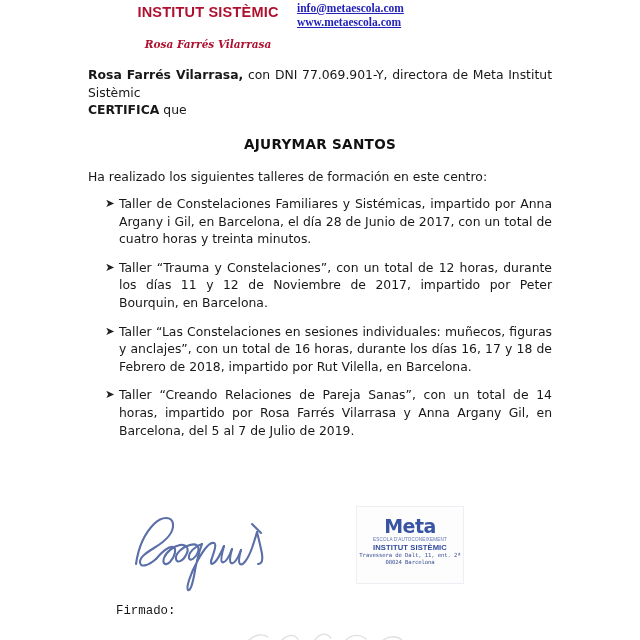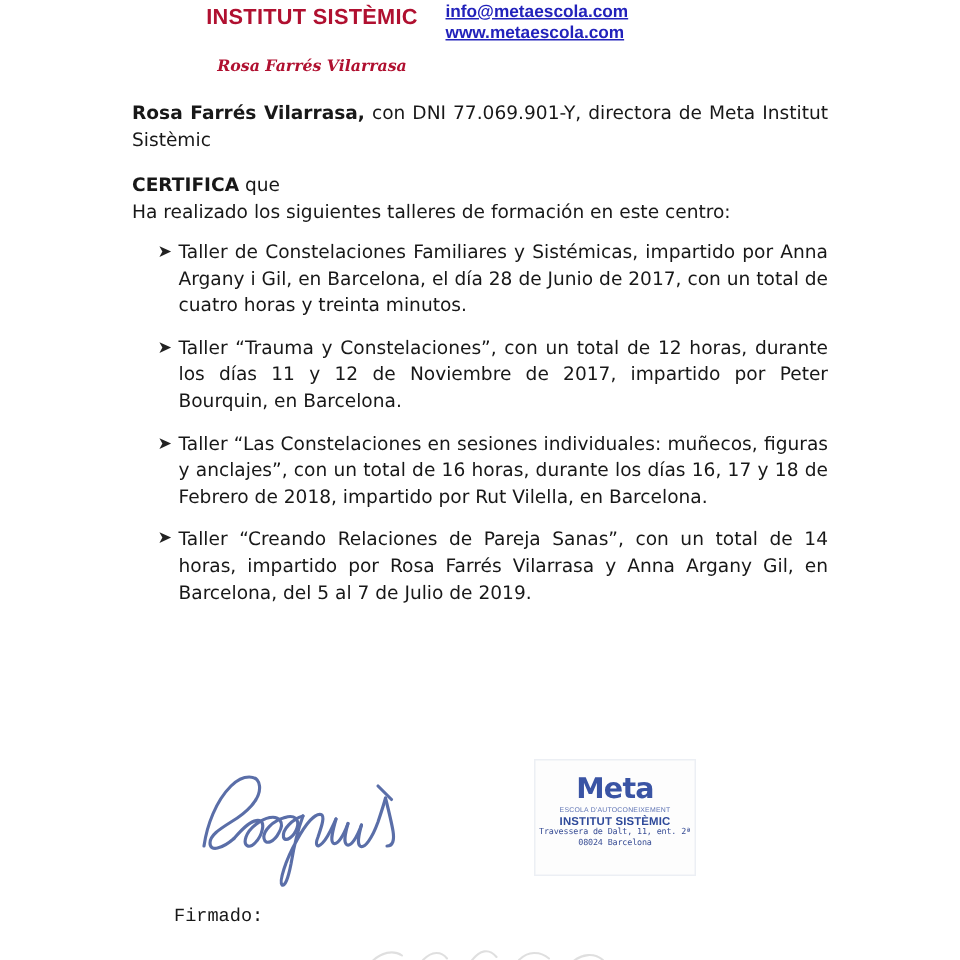--- a/index.html
+++ b/index.html
@@ -68,21 +68,21 @@
     margin-top: 18px;
   }
 
   .contact-block {
     position: absolute;
     left: 297px;
     top: -14px;
     text-align: left;
   }
   .contact-line {
-    font-family: Liberation Sans, sans-serif;
+    font-family: Liberation Serif, serif;
     font-size: 11.5px;
     font-weight: bold;
     color: #2222bb;
     line-height: 14.5px;
     text-decoration: underline;
     white-space: nowrap;
   }
   .contact-line.phone {
     color: #2222bb;
   }
@@ -94,21 +94,21 @@
     top: 66px;
     width: 464px;
   }
   .para {
     font-size: 12.4px;
     line-height: 17.5px;
     text-align: justify;
     margin: 0 0 0 0;
     color: #181818;
   }
-  .para.sp-below { margin-bottom: 13px; }
+  .para.sp-below { }
   .bold { font-weight: bold; }
 
   .recipient {
     text-align: center;
     font-size: 13.6px;
     font-weight: bold;
     letter-spacing: 0.3px;
     margin: 17px 0 16px 0;
     color: #111;
   }
@@ -249,20 +249,21 @@
     </div>
 
   </div>
 
   <div class="body-area">
 
     <p class="para sp-below"><span class="bold">Rosa Farrés Vilarrasa,</span><span> con DNI 77.069.901-Y, directora de Meta Institut Sistèmic</span></p>
 
     <p class="para"><span class="bold">CERTIFICA</span><span> que</span></p>
 
+    <div class="recipient">AJURYMAR SANTOS</div>
 
     <p class="para intro">Ha realizado los siguientes talleres de formación en este centro:</p>
 
     <ul class="bullets">
       <li class="bullet-item">
         <span class="bullet-marker">➤</span>
         <span>Taller de Constelaciones Familiares y Sistémicas, impartido por Anna Argany i Gil, en Barcelona, el día 28 de Junio de 2017, con un total de cuatro horas y treinta minutos.</span>
       </li>
       <li class="bullet-item">
         <span class="bullet-marker">➤</span>

